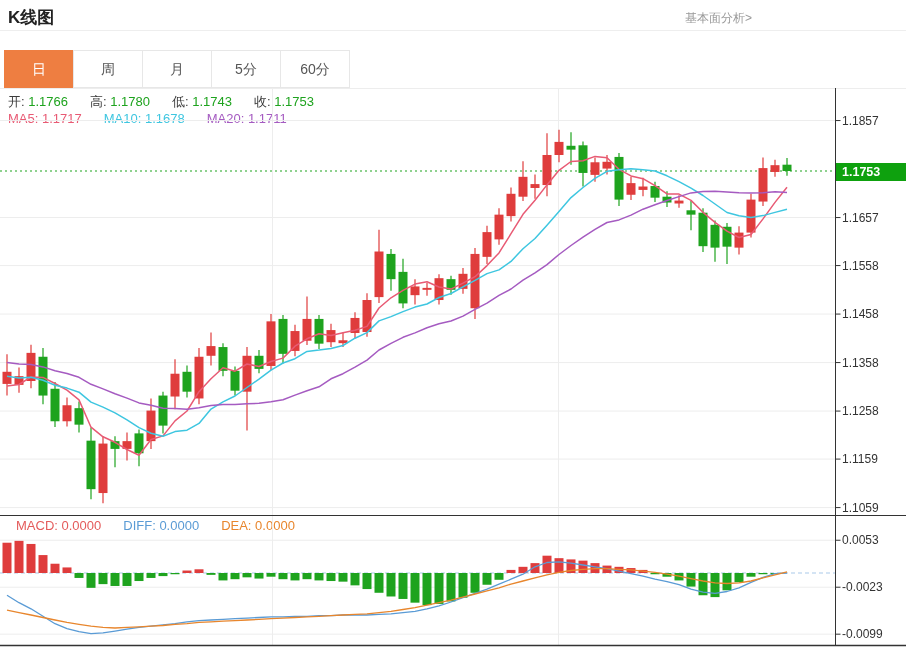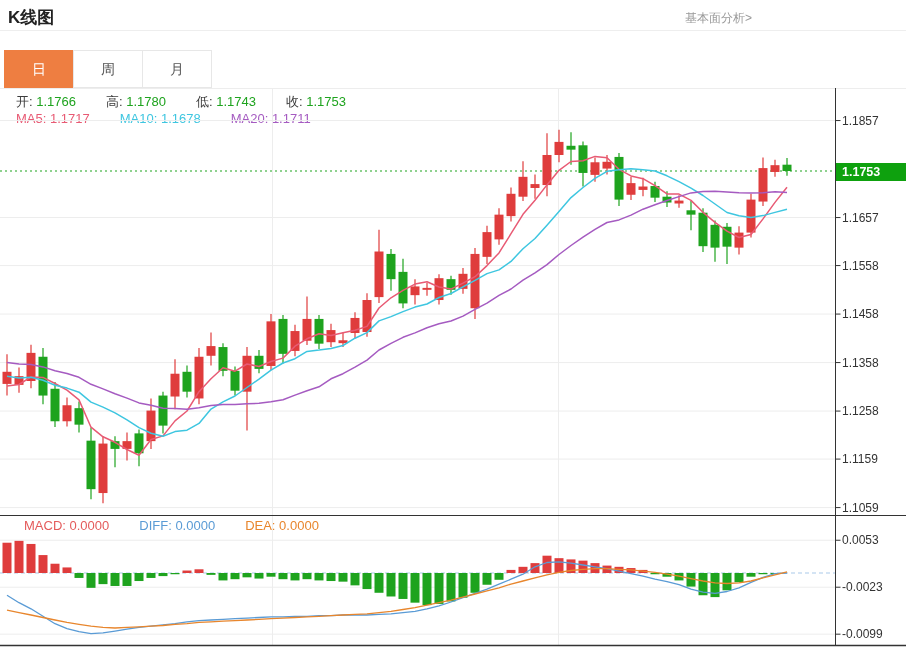--- a/index.html
+++ b/index.html
@@ -7,38 +7,40 @@
   .app{position:relative;width:754px;height:648px;background:#fff;}
   .page-title{position:absolute;top:6px;left:8px;font-size:17px;font-weight:bold;color:#222;}
   .fund-link{position:absolute;top:10px;right:2px;font-size:12px;color:#999;text-decoration:none;cursor:pointer;text-align:center;}
   .top-divider{position:absolute;top:30px;left:0;width:906px;height:0;border-top:1px solid #eee;}
   .tabbar{position:absolute;top:50px;left:4px;height:38px;display:flex;}
   .tab{box-sizing:border-box;width:70px;height:38px;line-height:36px;text-align:center;font-size:14px;color:#555;background:#fff;border:1px solid #e7e7e7;margin-left:-1px;cursor:pointer;}
   .tab:first-child{margin-left:0;}
   .tab.active{color:#fff;border:none;line-height:38px;}
   .tab-bottom{position:absolute;top:88px;left:0;width:906px;height:0;border-top:1px solid #ededed;}
   .legend{position:absolute;font-size:13px;white-space:nowrap;}
-  .leg-item{margin-right:22px;margin-left:8px;}
+  .leg-item{margin-right:22px;}
   .leg-label{color:#3d3d3d;}
   #chart-svg{position:absolute;top:88px;left:0;}
   svg text{font-family:"Liberation Sans","DejaVu Sans",sans-serif;font-size:12px;fill:#333;}
   .price-tag{position:absolute;top:163px;left:836px;width:70px;height:18px;line-height:18px;color:#fff;font-size:12.5px;font-weight:bold;padding-left:6px;box-sizing:border-box;}
 </style>
 </head>
 <body>
 
 <div class="app">
   <div class="page-title">K线图</div>
   <a class="fund-link">基本面分析&gt;</a>
   <div class="top-divider"></div>
 
   <div class="tabbar">
       <div class="tab active" style="background: rgb(238, 126, 65);">日</div>
       <div class="tab">周</div>
       <div class="tab">月</div>
+      <div class="tab">5分</div>
+      <div class="tab">60分</div>
     </div>
   <div class="tab-bottom"></div>
 
   <div class="legend" id="legend-ohlc" style="top:93px;left:8px;"><span class="leg-item"><span class="leg-label">开: </span><span style="color: rgb(30, 163, 30);">1.1766</span></span><span class="leg-item"><span class="leg-label">高: </span><span style="color: rgb(30, 163, 30);">1.1780</span></span><span class="leg-item"><span class="leg-label">低: </span><span style="color: rgb(30, 163, 30);">1.1743</span></span><span class="leg-item"><span class="leg-label">收: </span><span style="color: rgb(30, 163, 30);">1.1753</span></span></div>
   <div class="legend" id="legend-ma" style="top:111px;left:8px;"><span class="leg-item"><span class="leg-label" style="color: rgb(232, 90, 116);">MA5: </span><span style="color: rgb(232, 90, 116);">1.1717</span></span><span class="leg-item"><span class="leg-label" style="color: rgb(62, 198, 224);">MA10: </span><span style="color: rgb(62, 198, 224);">1.1678</span></span><span class="leg-item"><span class="leg-label" style="color: rgb(165, 91, 193);">MA20: </span><span style="color: rgb(165, 91, 193);">1.1711</span></span></div>
   <div class="legend" id="legend-macd" style="top:518px;left:16px;"><span class="leg-item"><span class="leg-label" style="color: rgb(228, 91, 91);">MACD: </span><span style="color: rgb(228, 91, 91);">0.0000</span></span><span class="leg-item"><span class="leg-label" style="color: rgb(90, 155, 213);">DIFF: </span><span style="color: rgb(90, 155, 213);">0.0000</span></span><span class="leg-item"><span class="leg-label" style="color: rgb(232, 134, 45);">DEA: </span><span style="color: rgb(232, 134, 45);">0.0000</span></span></div>
 
   <svg id="chart-svg" width="906" height="560" viewBox="0 88 906 560">
       <line x1="0" y1="120.56000000000017" x2="835" y2="120.56000000000017" stroke="#ededed" stroke-width="1"></line>
       <line x1="0" y1="217.56000000000026" x2="835" y2="217.56000000000026" stroke="#ededed" stroke-width="1"></line>

